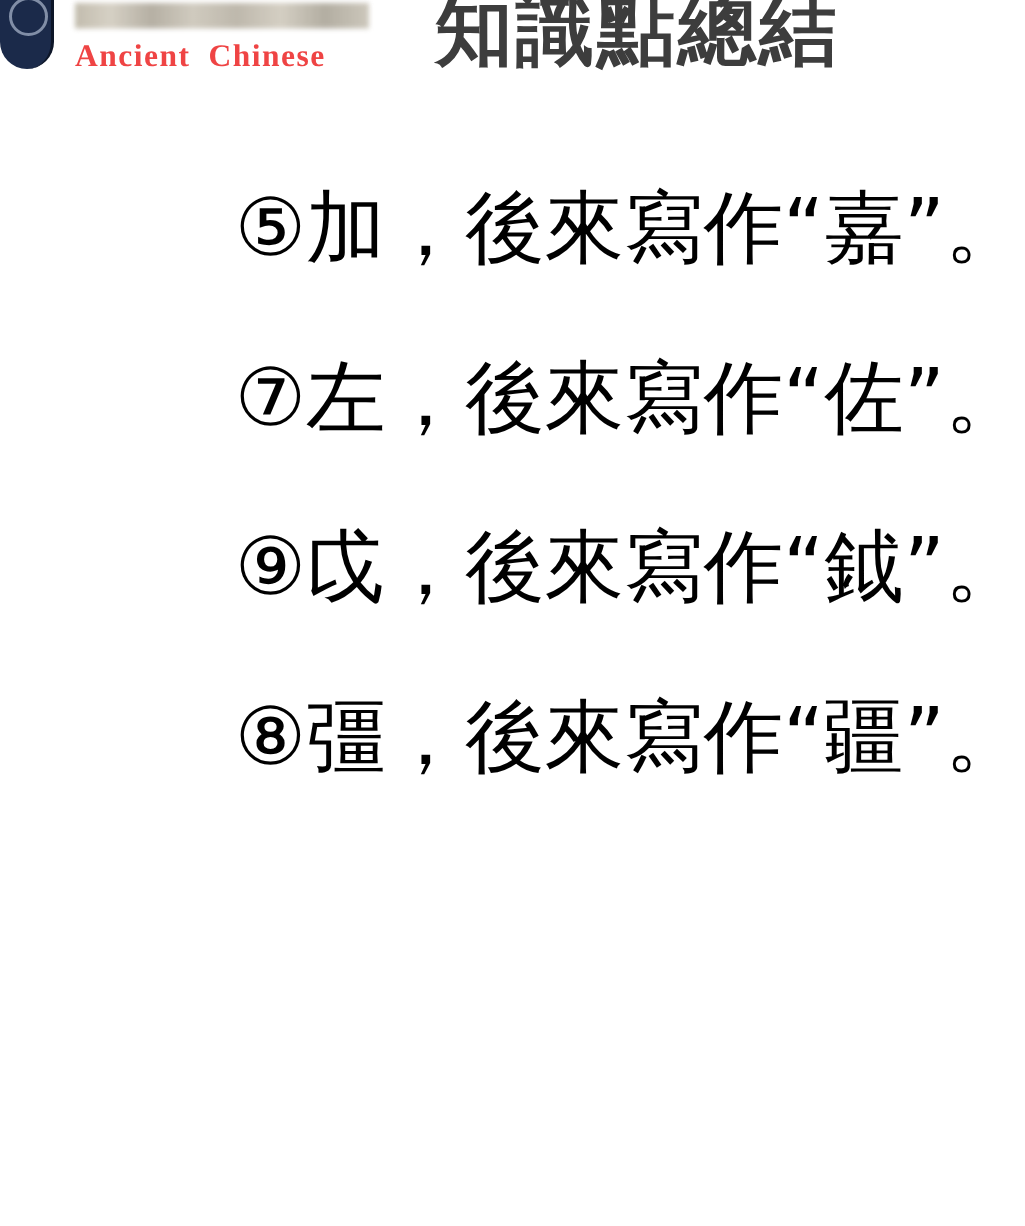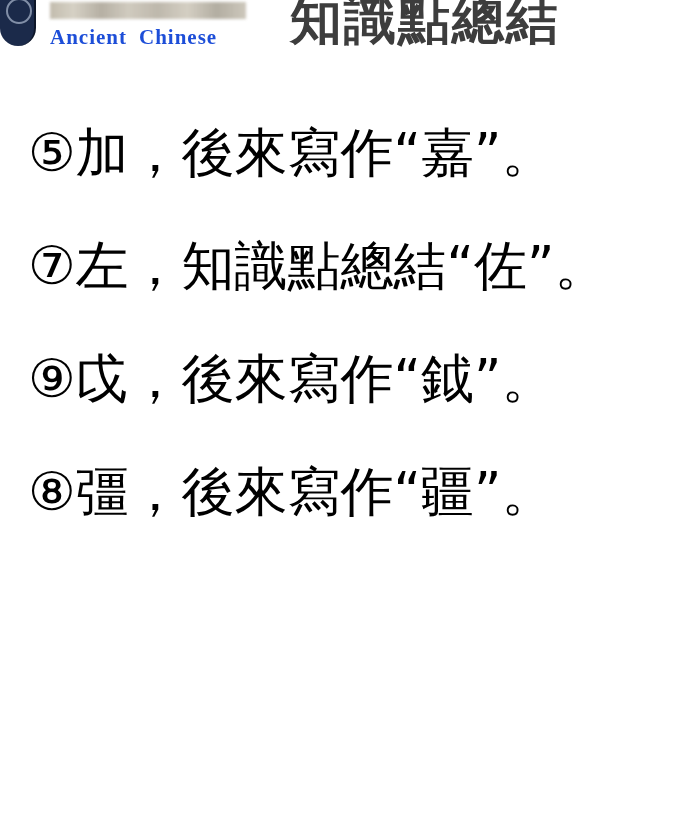--- a/index.html
+++ b/index.html
@@ -73,21 +73,21 @@
     opacity: .85;
   }
 
   .brand-text {
     position: absolute;
     left: 50px;
     top: 25px;
     font-family: "Liberation Serif", serif;
     font-weight: 700;
     font-size: 21px;
-    color: #1d4ed8;
+    color: #ef4444;
     letter-spacing: 1px;
     white-space: nowrap;
   }
   .brand-text .sp { display: inline-block; width: 12px; }
 
   
   .content {
     position: absolute;
     left: 0;
     top: 96px;
@@ -96,33 +96,34 @@
   .line {
     display: block;
     padding-left: 28px;
     font-family: "DejaVu Sans", "Liberation Sans", sans-serif;
     font-size: 53px;
     line-height: 113px;
     font-weight: 500;
     color: #000000;
     white-space: nowrap;
     letter-spacing: 0px;
+    text-align: right;
   }
   .line .faint { color: #7f7f7f; }
 </style>
 </head>
 <body>
 
 <div class="banner">
   <div class="logo-shield"></div>
   <div class="redacted-bar"></div>
   <div class="brand-text"><span>Ancient</span><span class="sp"></span><span>Chinese</span></div>
   <div class="banner-title">知識點總結</div>
 </div>
 
 <div class="content">
   <div class="line">⑤加，後來寫作“嘉”。</div>
 
 
-  <div class="line">⑦左，知識點總結“佐”。</div>
+  <div class="line">⑦左，後來寫作“佐”。</div>
   <div class="line">⑨戉，後來寫作“鉞”。</div>
   <div class="line">⑧彊，後來寫作“疆”。</div>
 </div>
 
 </body></html>

